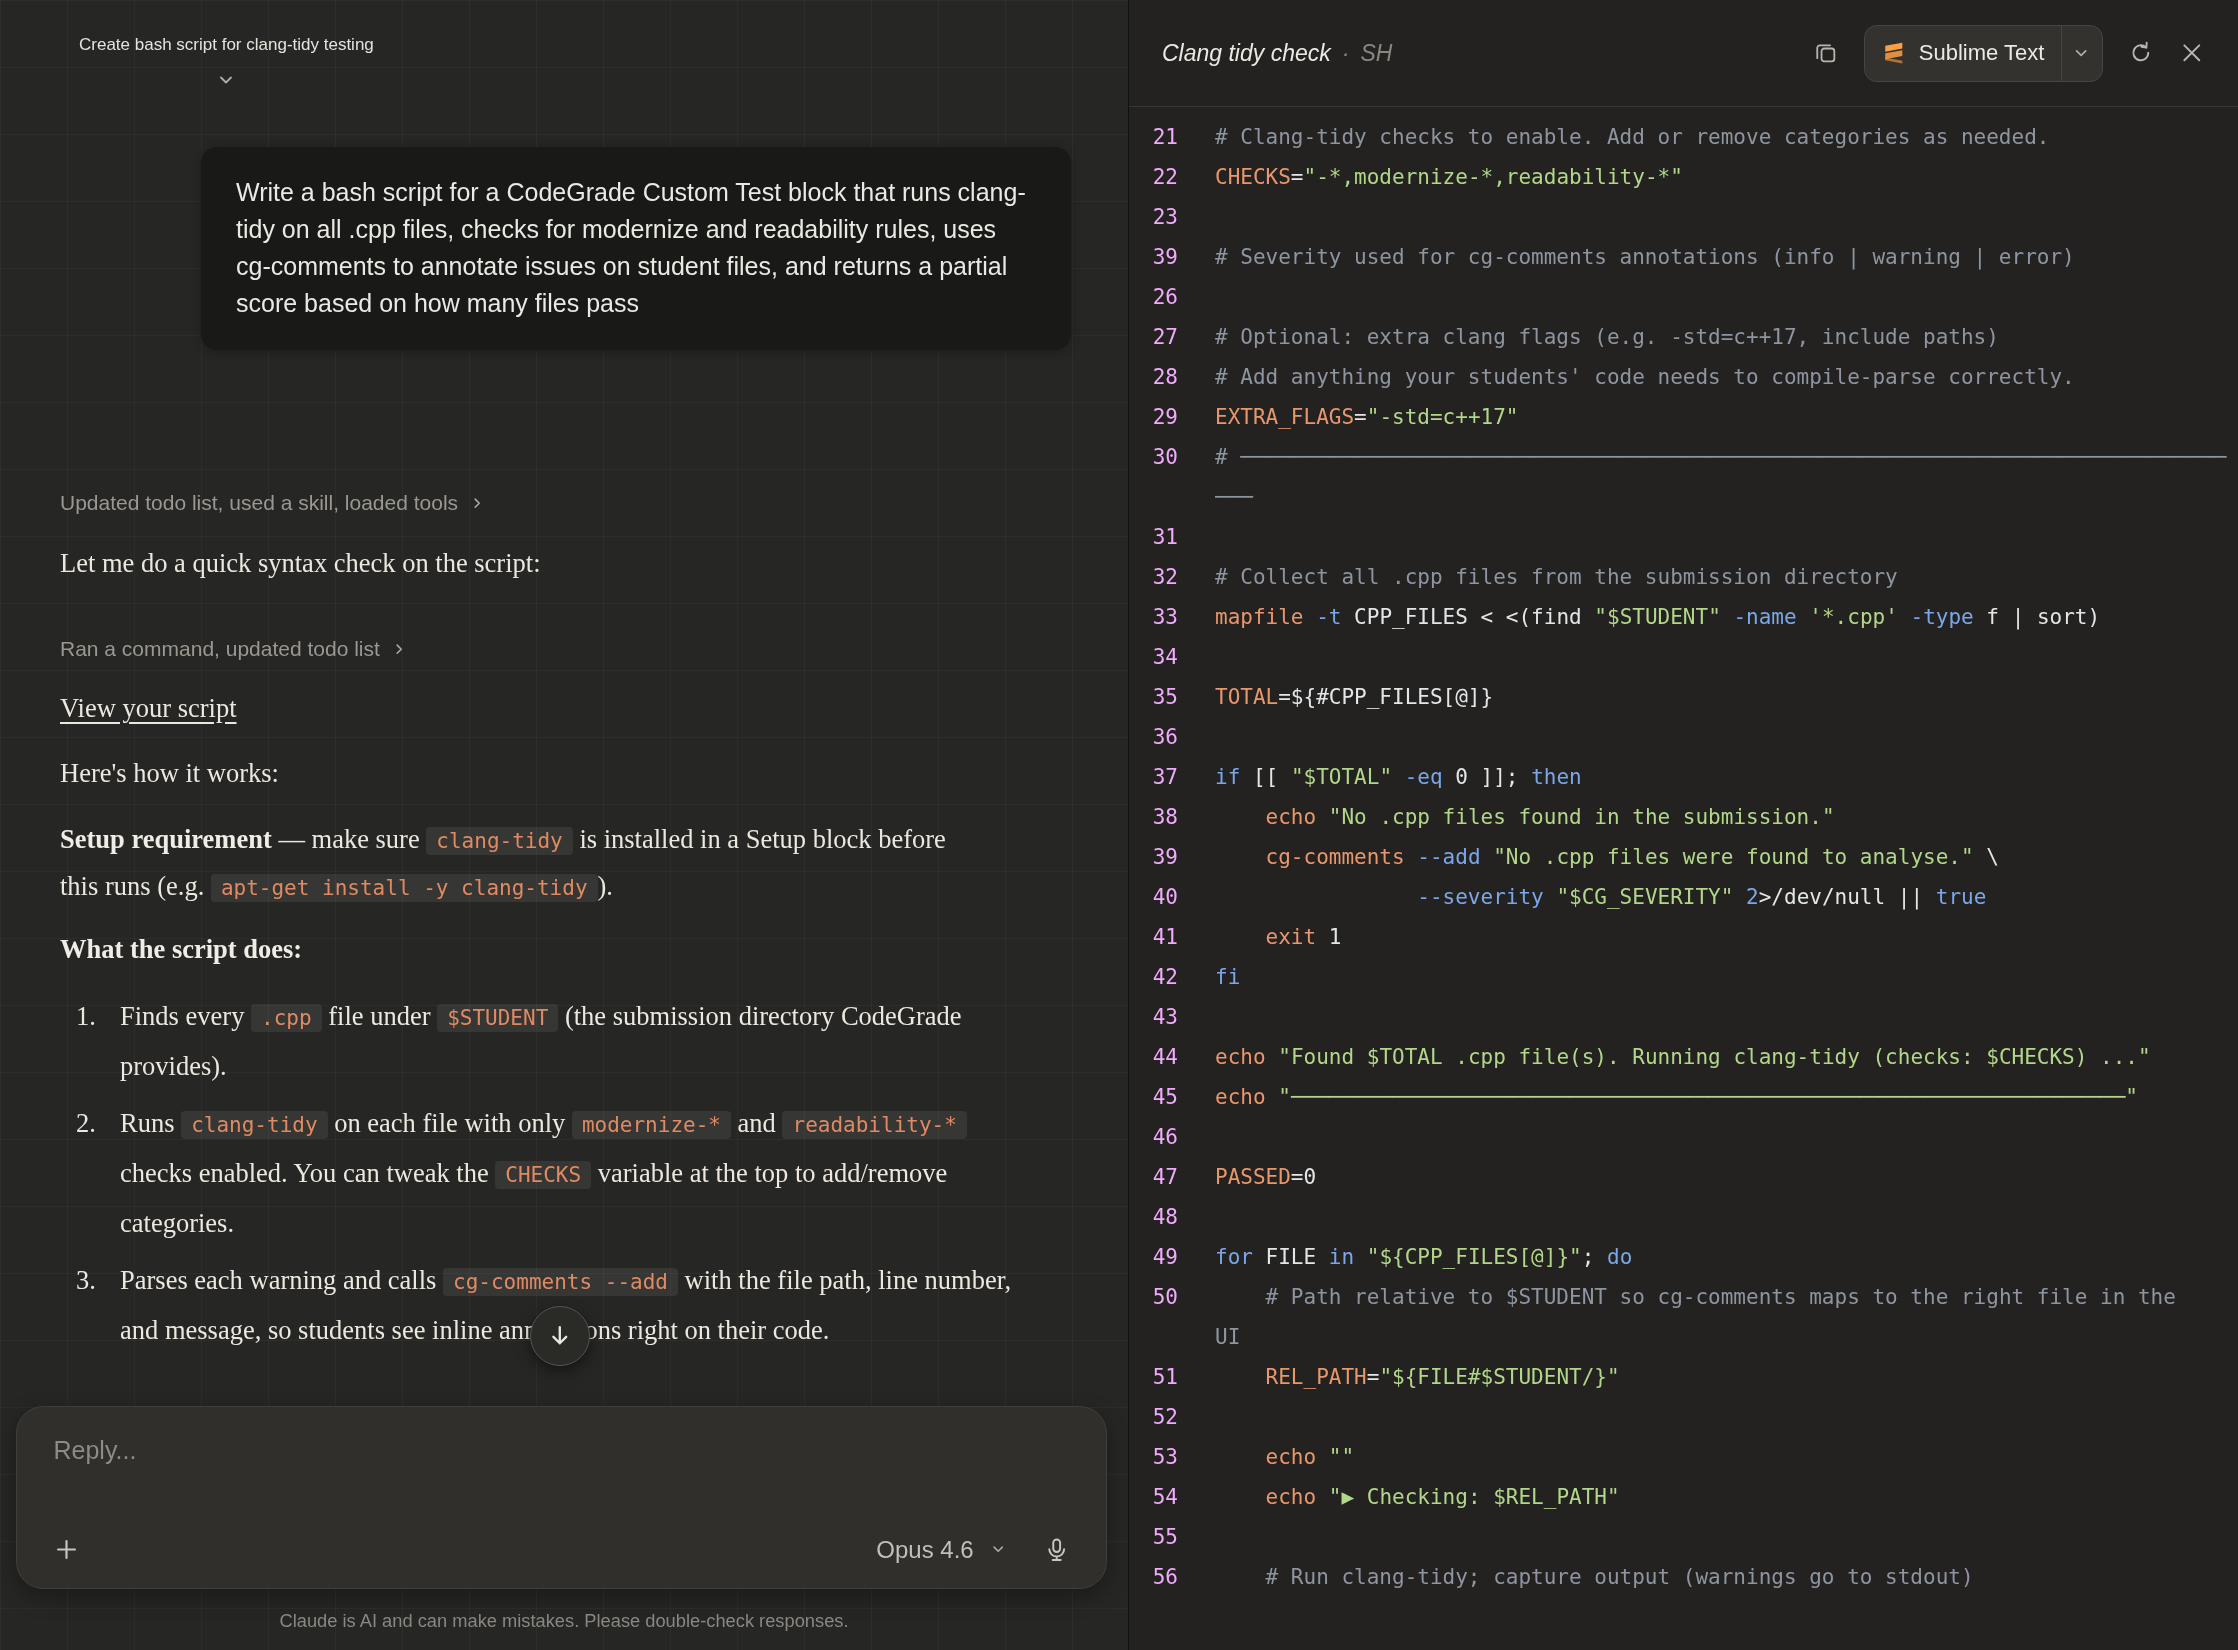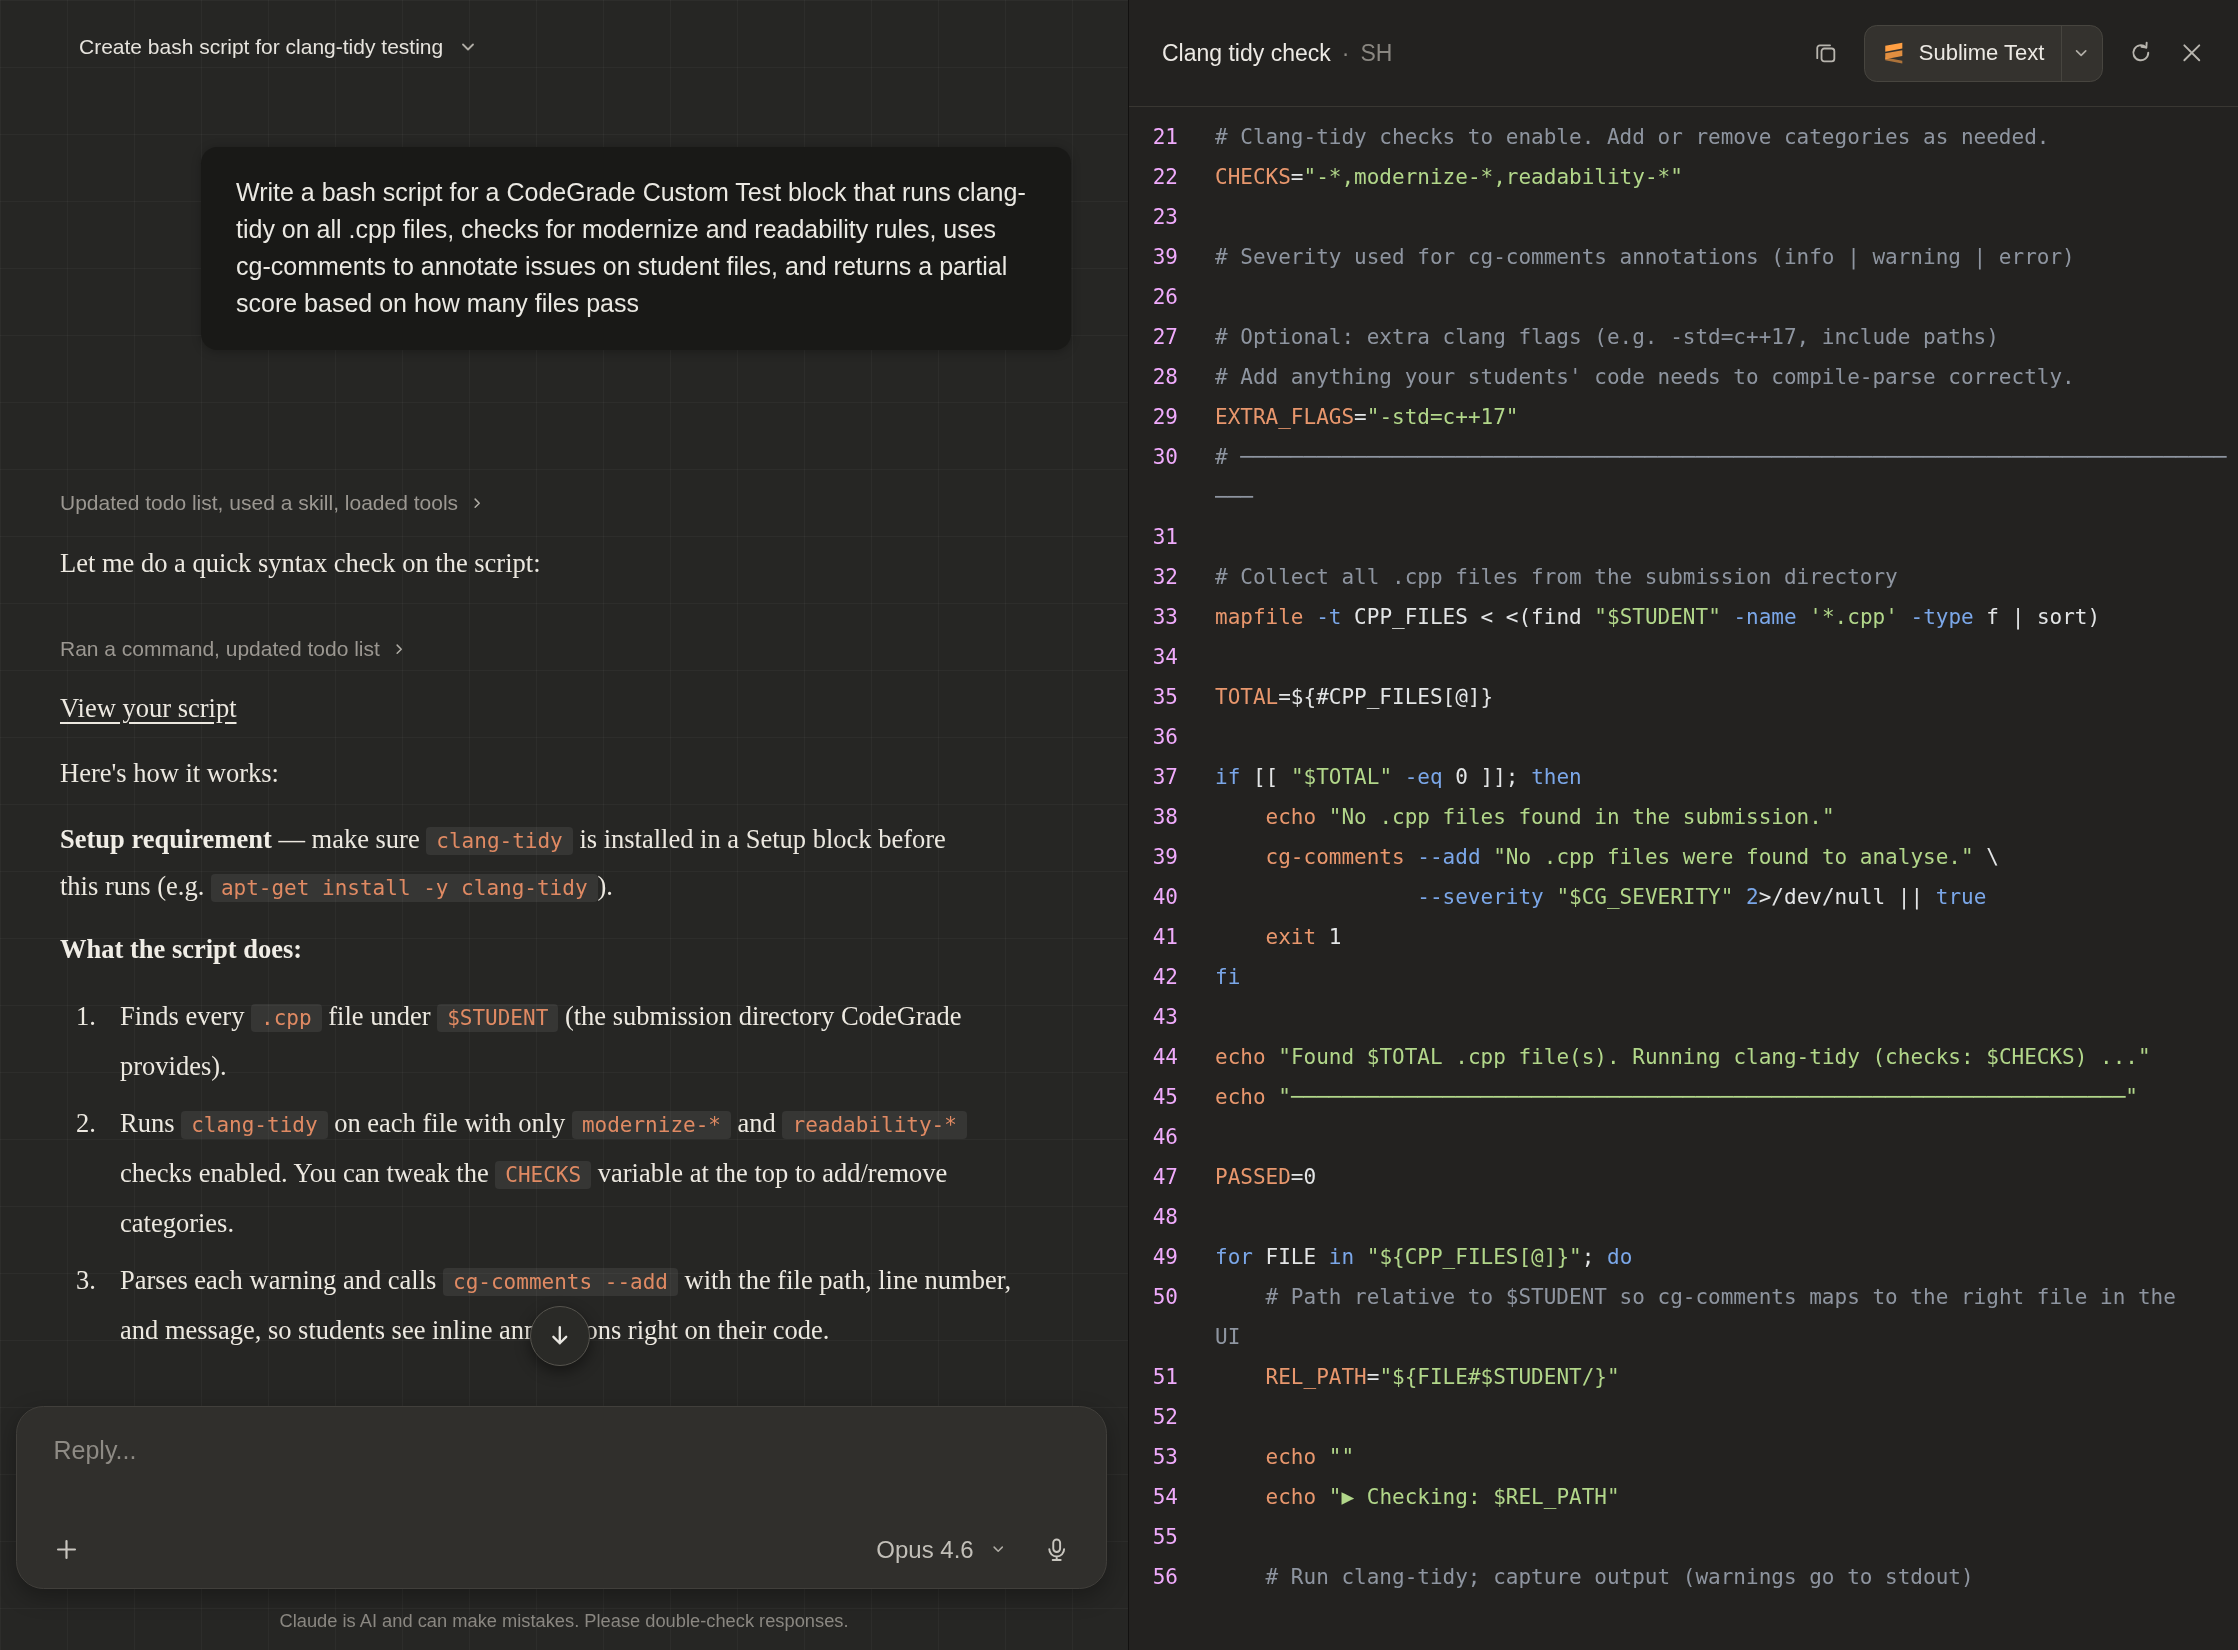--- a/index.html
+++ b/index.html
@@ -14,21 +14,21 @@
     position:absolute;left:0;top:0;width:1128px;height:1650px;
     background-color:#262624;
     background-image:
       linear-gradient(rgba(255,255,255,0.032) 0.9px, transparent 0.9px),
       linear-gradient(90deg, rgba(255,255,255,0.032) 0.9px, transparent 0.9px);
     background-size:67px 67px;
     overflow:hidden;
   }
   .chat-title-bar{
     position:absolute;left:79px;top:35px;display:flex;align-items:center;gap:14.6px;
-    font-size:21px;color:#e6e3dd;cursor:pointer;
+    font-size:17px;color:#e6e3dd;cursor:pointer;flex-direction:column;
   }
   .chev{stroke:#b0ada6;stroke-width:2.2;fill:none;stroke-linecap:round;stroke-linejoin:round;}
   .user-bubble{
     position:absolute;left:201px;top:147px;width:870px;box-sizing:border-box;
     background:#191917;border-radius:16.4px;padding:27.4px 35px;
     font-size:25px;line-height:37px;color:#ebe9e3;
     box-shadow:0 1.8px 9.1px rgba(0,0,0,0.25);
   }
   .tool-row{
     position:absolute;left:60px;display:flex;align-items:center;gap:11px;
@@ -74,21 +74,21 @@
   }
   
   .artifact-panel{
     position:absolute;left:1128px;top:0;width:1110px;height:1650px;box-sizing:border-box;
     background:#232220;border-left:0.9px solid #121110;
   }
   .artifact-header{
     height:107px;box-sizing:border-box;display:flex;align-items:center;justify-content:space-between;
     padding:0 33px;border-bottom:0.9px solid #393732;
   }
-  .artifact-title{display:flex;align-items:baseline;gap:11px;font-size:23px;}
+  .artifact-title{display:flex;align-items:baseline;gap:11px;font-size:23px;font-style:italic;}
   .artifact-title .t{color:#ece9e4;}
   .artifact-title .lang{color:#8a8781;}
   .header-actions{display:flex;align-items:center;gap:25.6px;}
   .pill{
     display:flex;align-items:center;height:55px;background:#34322e;
     border:0.9px solid #47453f;border-radius:12.8px;overflow:hidden;cursor:pointer;
   }
   .pill-main{display:flex;align-items:center;gap:12px;padding:0 16.4px;}
   .pill-label{font-size:22px;color:#ece9e4;white-space:nowrap;}
   .pill-divider{width:0.9px;height:55px;background:#47453f;}

